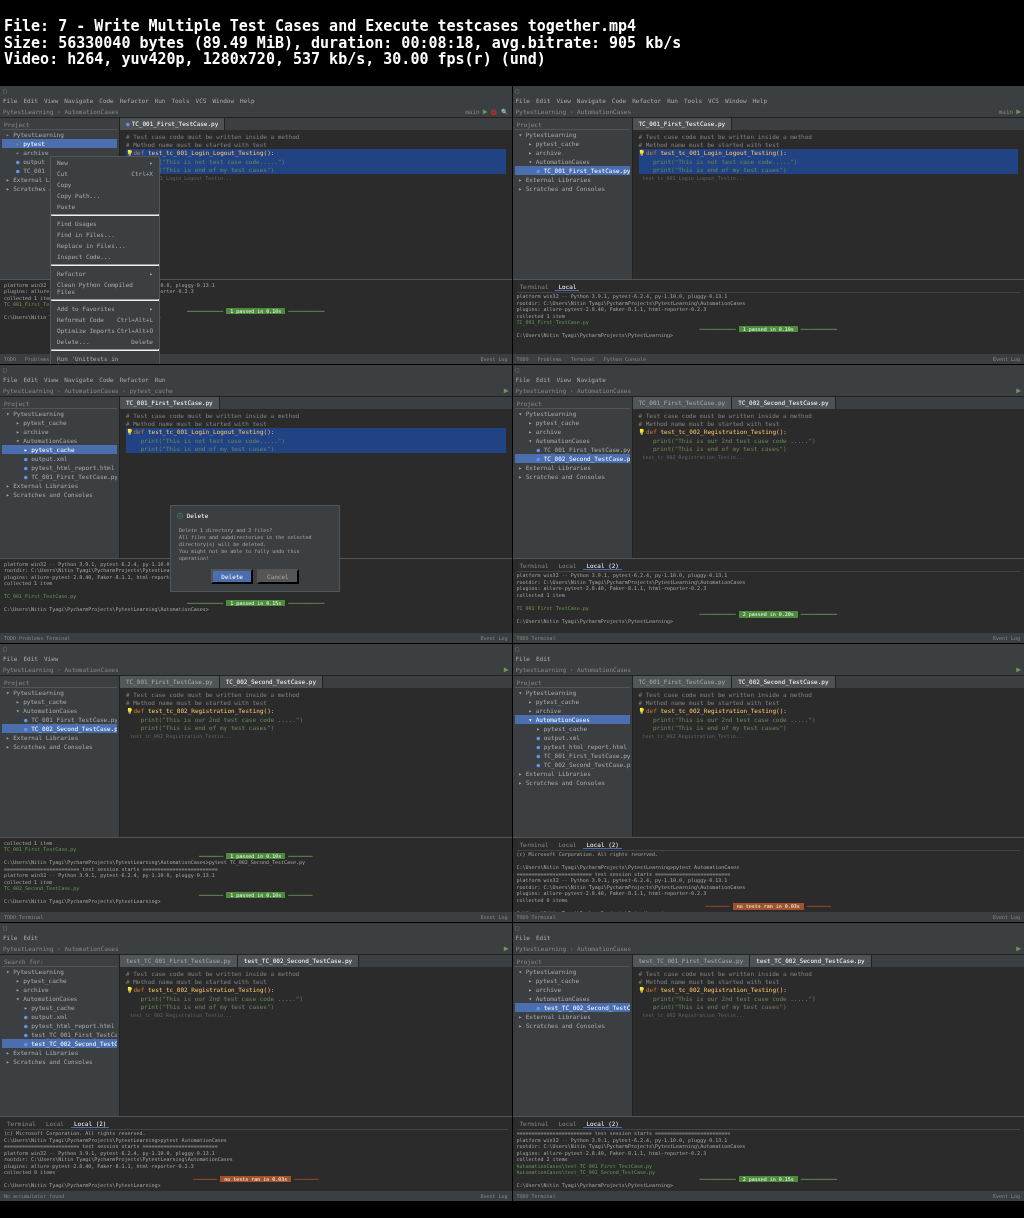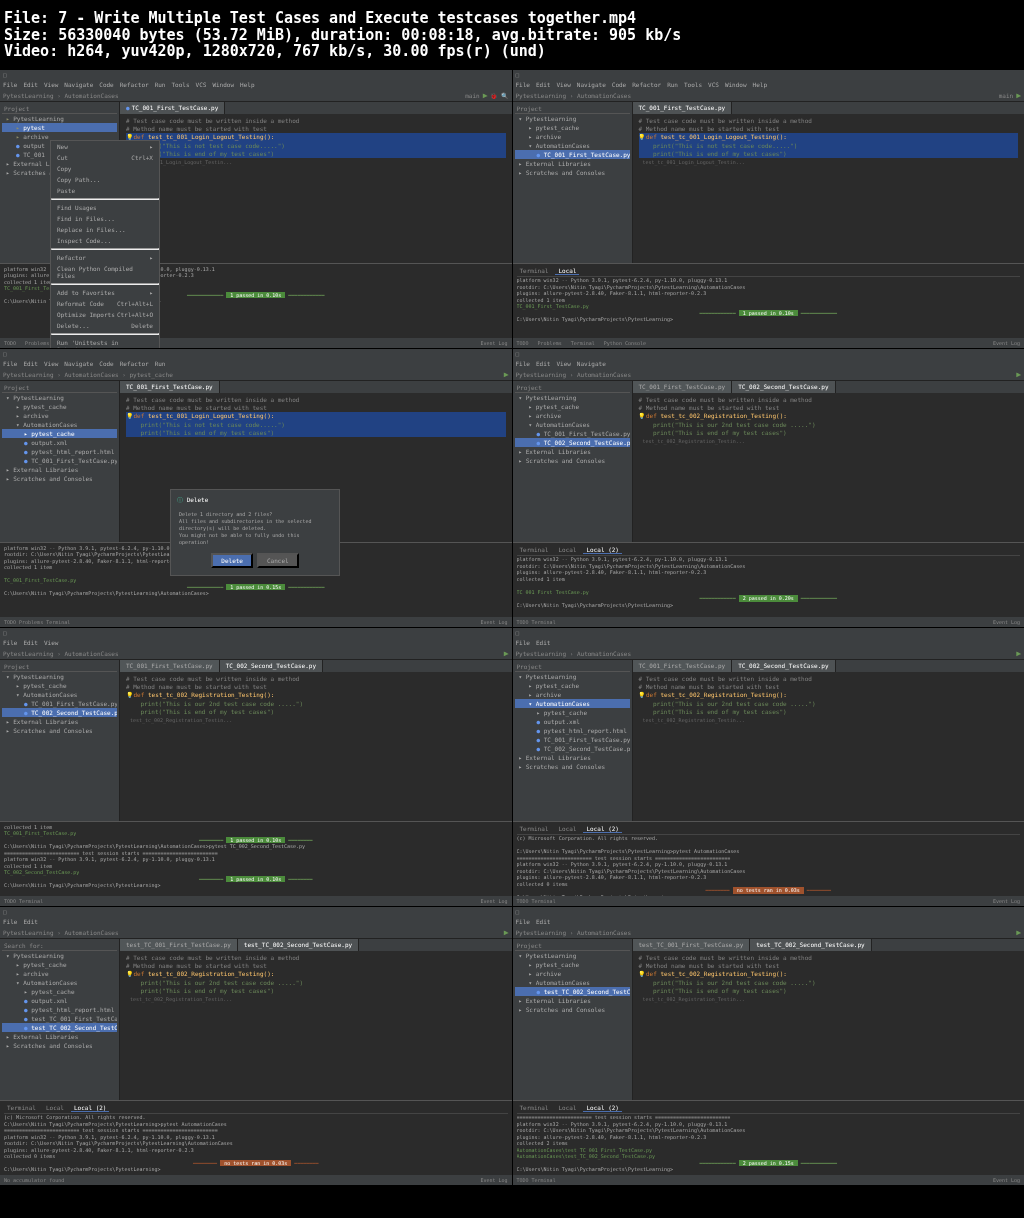--- a/index.html
+++ b/index.html
@@ -1,17 +1,17 @@
 <!DOCTYPE html>
 <html><head>
 <meta charset="utf-8">
 <style>
 *{margin:0;padding:0;box-sizing:border-box;font-family:Consolas,monospace}
 body{background:#000;color:#fff;font-size:9px}
-.header{padding:10px 4px;font-family:'Courier New',monospace;font-size:15px;font-weight:bold;color:#fff;background:#000;line-height:1.1}
+.header{padding:18px 4px;font-family:'Courier New',monospace;font-size:15px;font-weight:bold;color:#fff;background:#000;line-height:1.1}
 .grid{display:grid;grid-template-columns:1fr 1fr;gap:1px;background:#000}
 .pane{background:#2b2b2b;display:flex;flex-direction:column;height:278px;position:relative;overflow:hidden}
 .titlebar{background:#3c3f41;height:10px;display:flex;align-items:center;padding:0 3px;font-size:6px;color:#888}
 .menubar{background:#3c3f41;height:10px;display:flex;align-items:center;padding:0 3px;font-size:6px;color:#aaa;gap:6px}
 .toolbar{background:#3c3f41;height:12px;display:flex;align-items:center;padding:0 3px;font-size:6px;color:#888;border-bottom:1px solid #222;justify-content:space-between}
 .toolbar-right{display:flex;gap:3px;align-items:center}
 .run-btn{color:#6a9955;font-size:8px}
 .main-area{display:flex;flex:1;overflow:hidden}
 .sidebar{width:120px;background:#3c3f41;border-right:1px solid #222;font-size:6px;color:#aaa;padding:2px;overflow:hidden}
 .sidebar-title{color:#888;padding:1px 2px;font-size:6px;border-bottom:1px solid #555}
@@ -52,22 +52,22 @@
 .btn-primary{background:#4b6eaf;color:#fff}
 .btn-sec{background:#555;color:#aaa}
 .breadcrumb{font-size:5px;color:#666;padding:1px 4px}
 .sep{color:#444;margin:2px 0}
 </style>
 </head>
 <body>
 
 <div class="header">
 <div>File: 7 - Write Multiple Test Cases and Execute testcases together.mp4</div>
-<div>Size: 56330040 bytes (53.72 MiB), duration: 00:08:18, avg.bitrate: 905 kb/s</div>
-<div>Video: h264, yuv420p, 1280x720, 767 kb/s, 30.00 fps(r) (und)</div>
+<div>Size: 56330040 bytes (89.49 MiB), duration: 00:08:18, avg.bitrate: 905 kb/s</div>
+<div>Video: h264, yuv420p, 1280x720, 537 kb/s, 30.00 fps(r) (und)</div>
 </div>
 
 <div class="grid">
 
 <div class="pane">
 <div class="titlebar">
         <span>□</span>
       </div>
 <div class="menubar">
 <span>File</span>

